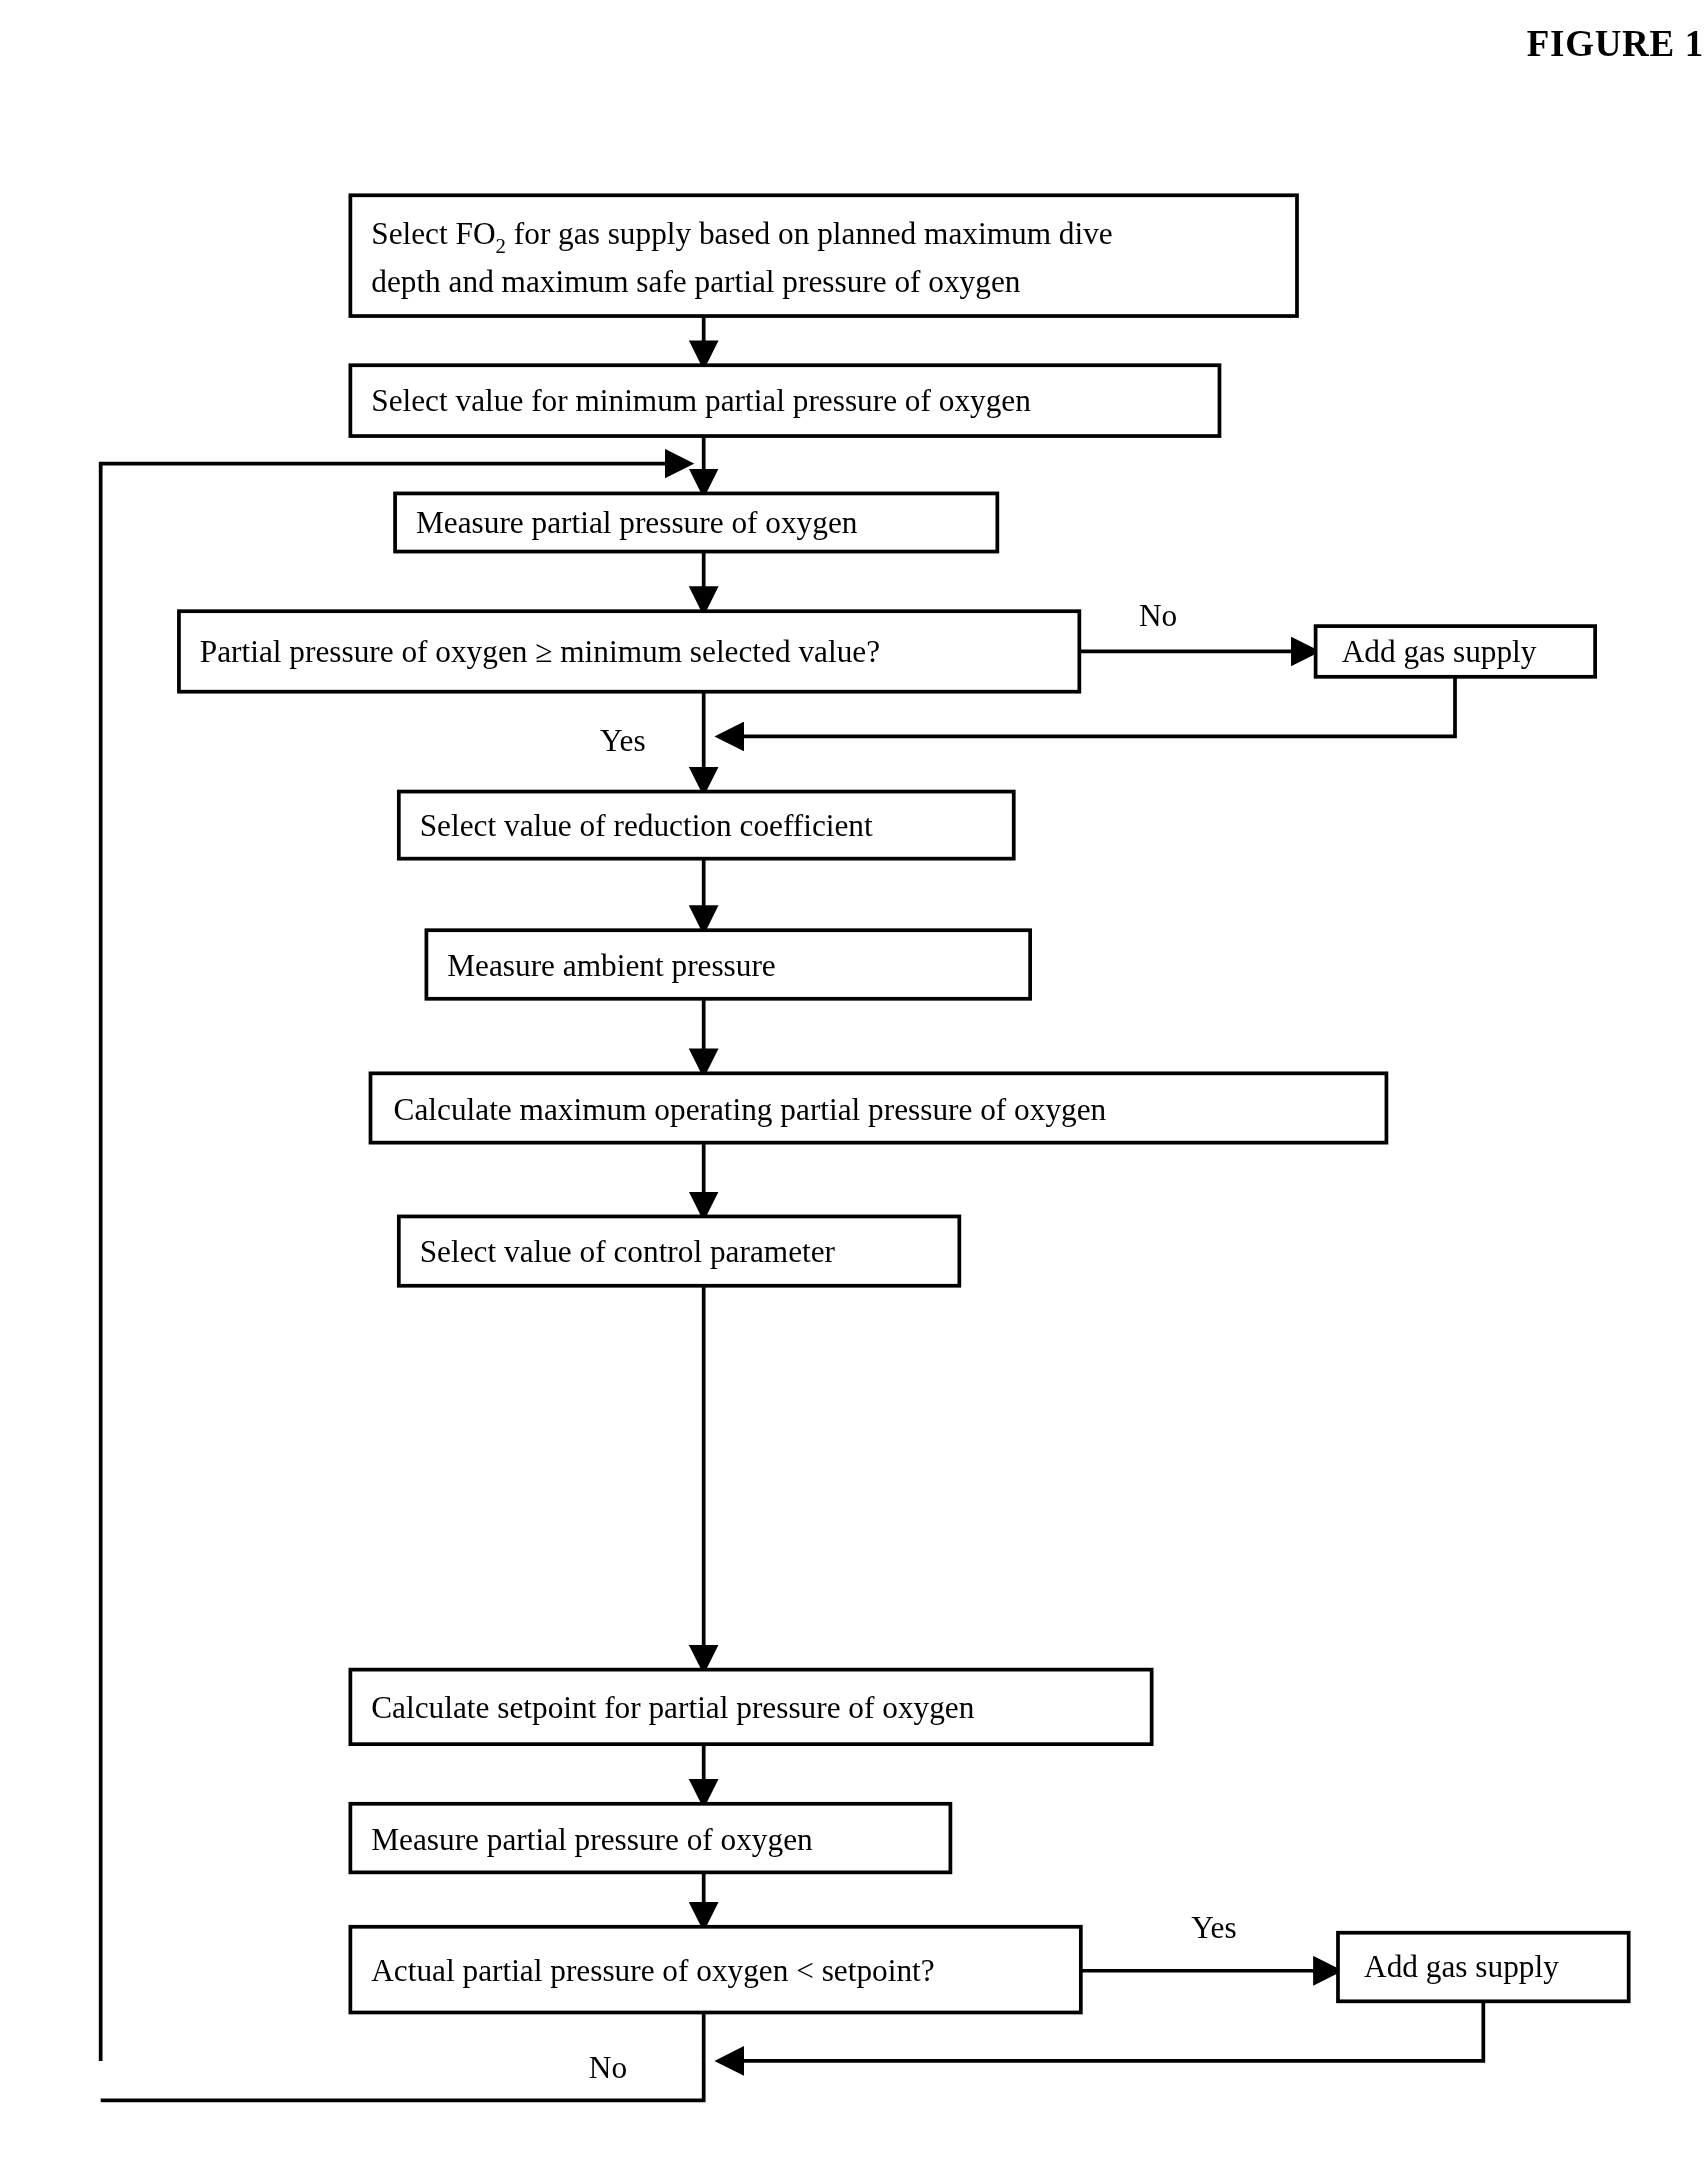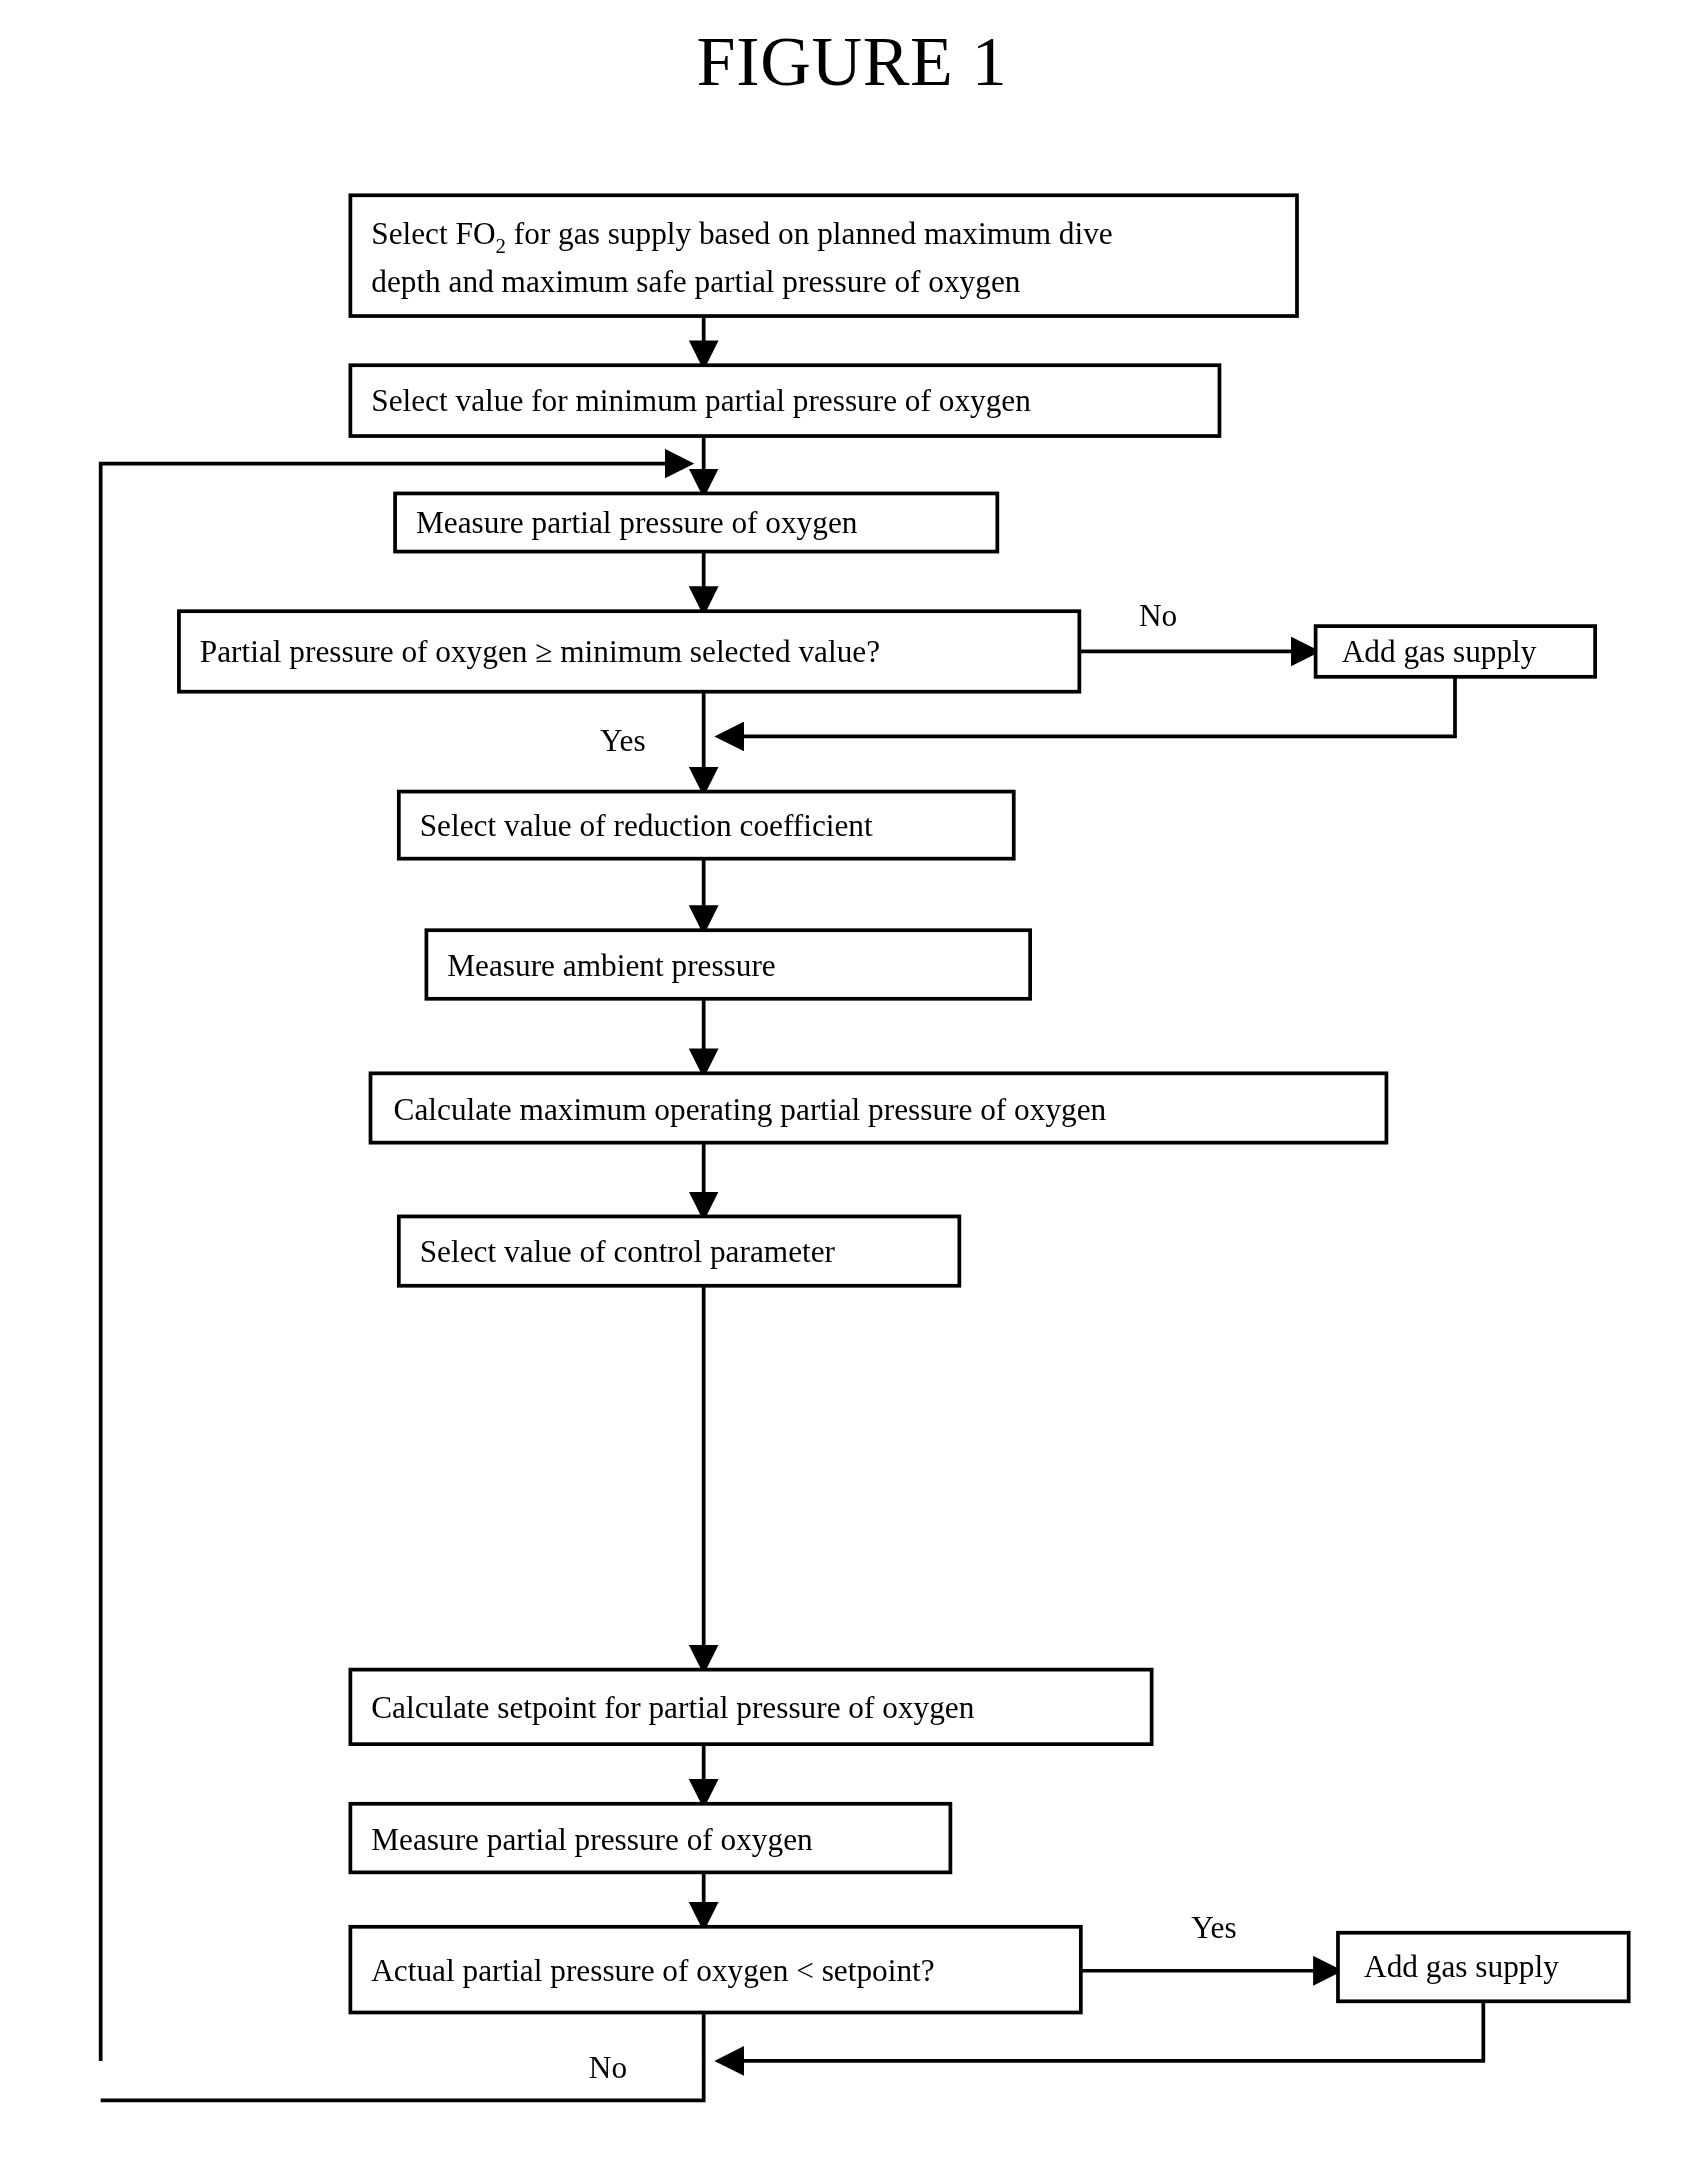--- a/index.html
+++ b/index.html
@@ -13,24 +13,24 @@
     font-family: "Liberation Serif", "DejaVu Serif", serif;
     color: #000000;
     position: relative;
     overflow: hidden;
   }
   #figure-title {
     position: absolute;
     top: 22.4px;
     left: 0;
     width: 1704px;
-    text-align: center;
+    text-align: right;
     font-family: "Liberation Serif", "DejaVu Serif", serif;
-    font-weight: normal;
-    font-size: 70px;
+    font-weight: bold;
+    font-size: 37px;
     letter-spacing: 0.7px;
   }
   #flow-canvas {
     position: absolute;
     top: 0;
     left: 0;
   }
   .node-rect {
     fill: #ffffff;
     stroke: #000000;

